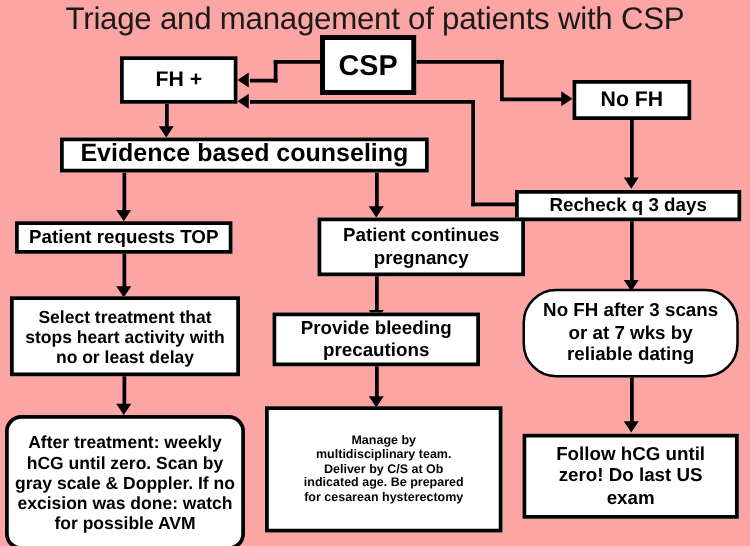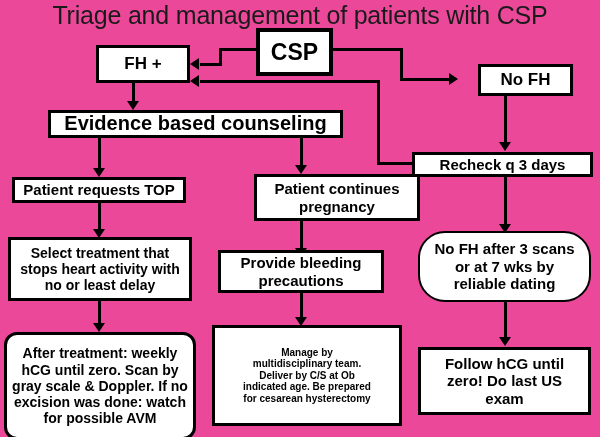--- a/index.html
+++ b/index.html
@@ -4,21 +4,21 @@
 <style>
   html, body {
     margin: 0;
     padding: 0;
     background: #ffffff;
   }
   #canvas {
     position: relative;
     width: 600px;
     height: 437px;
-    background: #ec4899;
+    background: #fca5a5;
     overflow: hidden;
     font-family: "Liberation Sans", sans-serif;
     -webkit-font-smoothing: antialiased;
   }
   .title {
     position: absolute;
     left: 0;
     top: 1px;
     width: 600px;
     text-align: center;
@@ -129,21 +129,21 @@
   <div class="arrow down" style="left:499px; top:337px;"></div>
 
   <div class="node thick" style="left:256px; top:28px; width:77px; height:48px; font-size:23px;">
     <span>CSP</span>
   </div>
 
   <div class="node" style="left:96px; top:45px; width:94px; height:38px; font-size:17px;">
     <span>FH +</span>
   </div>
 
-  <div class="node" style="left:458px; top:64px; width:95px; height:32px; font-size:17px;margin-left:20px;">
+  <div class="node" style="left:458px; top:64px; width:95px; height:32px; font-size:17px;">
     <span>No FH</span>
   </div>
 
   <div class="node" style="left:48px; top:110px; width:295px; height:28px; font-size:20px;">
     <span>Evidence based counseling</span>
   </div>
 
   <div class="node" style="left:412px; top:152px; width:181px; height:25px; font-size:15px;">
     <span>Recheck q 3 days</span>
   </div>

